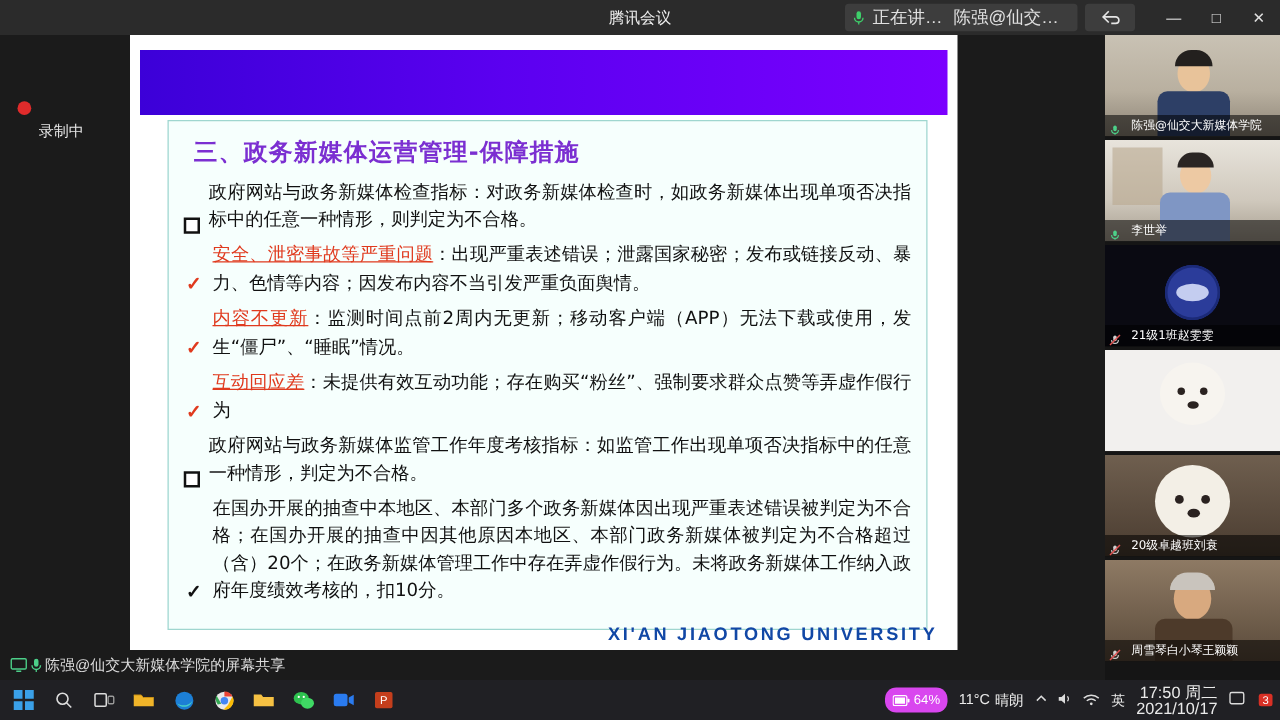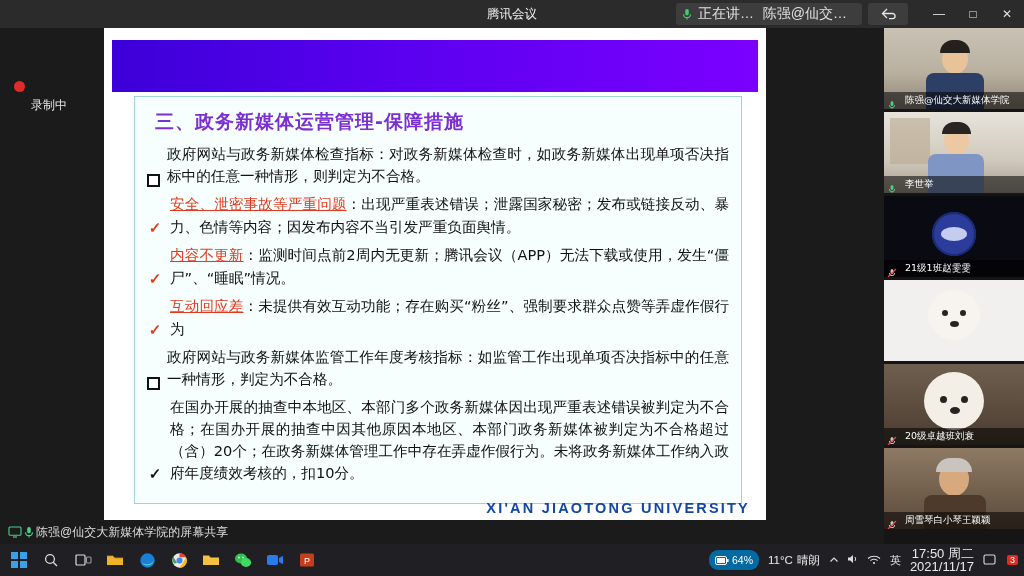--- a/index.html
+++ b/index.html
@@ -204,21 +204,21 @@
   .win-logo i:nth-child(1){left:0;top:0;}
   .win-logo i:nth-child(2){left:9px;top:0;}
   .win-logo i:nth-child(3){left:0;top:9px;}
   .win-logo i:nth-child(4){left:9px;top:9px;}
 
   .tb-right {
     margin-left: auto; display: flex; align-items: center; gap: 9px;
     padding-right: 6px; color: #eaeaea; font-size: 11px;
   }
   .battery-pill {
-    display:flex; align-items:center; gap:3px; background:#0369a1;
+    display:flex; align-items:center; gap:3px; background:#d946ef;
     border-radius: 9px; padding: 4px 6px; color:#fff; font-size: 10.5px;
   }
   .weather { display:flex; align-items:center; gap:4px; font-size: 11.5px; }
   .clock { text-align: right; line-height: 13px; font-size: 13px; }
   .ime { font-size: 11px; }
   .tray-ic { display:flex; align-items:center; gap:7px; }
   .notif-badge {
     background: #d93025; color:#fff; font-size:9px; border-radius:2px;
     padding: 0 3px; margin-left: 2px;
   }
@@ -275,21 +275,21 @@
         <div class="btext"><span>政府网站与政务新媒体检查指标：对政务新媒体检查时，如政务新媒体出现单项否决指标中的任意一种情形，则判定为不合格。</span></div>
       </div>
 
       <div class="bullet-row">
         <span class="bmark tickred">✓</span>
         <div class="btext"><span class="kw-red">安全、泄密事故等严重问题</span><span>：出现严重表述错误；泄露国家秘密；发布或链接反动、暴力、色情等内容；因发布内容不当引发严重负面舆情。</span></div>
       </div>
 
       <div class="bullet-row">
         <span class="bmark tickred">✓</span>
-        <div class="btext"><span class="kw-red">内容不更新</span><span>：监测时间点前2周内无更新；腾讯会议（APP）无法下载或使用，发生“僵尸”、“睡眠”情况。</span></div>
+        <div class="btext"><span class="kw-red">内容不更新</span><span>：监测时间点前2周内无更新；移动客户端（APP）无法下载或使用，发生“僵尸”、“睡眠”情况。</span></div>
       </div>
 
       <div class="bullet-row">
         <span class="bmark tickred">✓</span>
         <div class="btext"><span class="kw-red">互动回应差</span><span>：未提供有效互动功能；存在购买“粉丝”、强制要求群众点赞等弄虚作假行为</span></div>
       </div>
 
       <div class="bullet-row">
         <span class="bmark sq"></span>
         <div class="btext"><span>政府网站与政务新媒体监管工作年度考核指标：如监管工作出现单项否决指标中的任意一种情形，判定为不合格。</span></div>
@@ -526,21 +526,21 @@
               <path d="M1 5.5a9 9 0 0 1 12 0" stroke="#dcdcdc" stroke-width="1.1" fill="none"></path>
               <path d="M3.4 7.6a6 6 0 0 1 7.2 0" stroke="#dcdcdc" stroke-width="1.1" fill="none"></path>
               <circle cx="7" cy="10" r="1.1" fill="#dcdcdc"></circle>
             </svg>
         </span>
       </div>
       <span class="ime">英</span>
       <div class="clock">
         <div><span>17:50</span>
           <span>周二</span></div>
-        <div>2021/11/17</div>
+        <div>2021/10/17</div>
       </div>
       <span>
         <svg width="13" height="13" viewBox="0 0 13 13">
             <rect x="1" y="2" width="11" height="9" rx="1.4" stroke="#dcdcdc" stroke-width="1.1" fill="none"></rect>
           </svg>
       </span>
       <span class="notif-badge">3</span>
     </div>
   </div>
 

